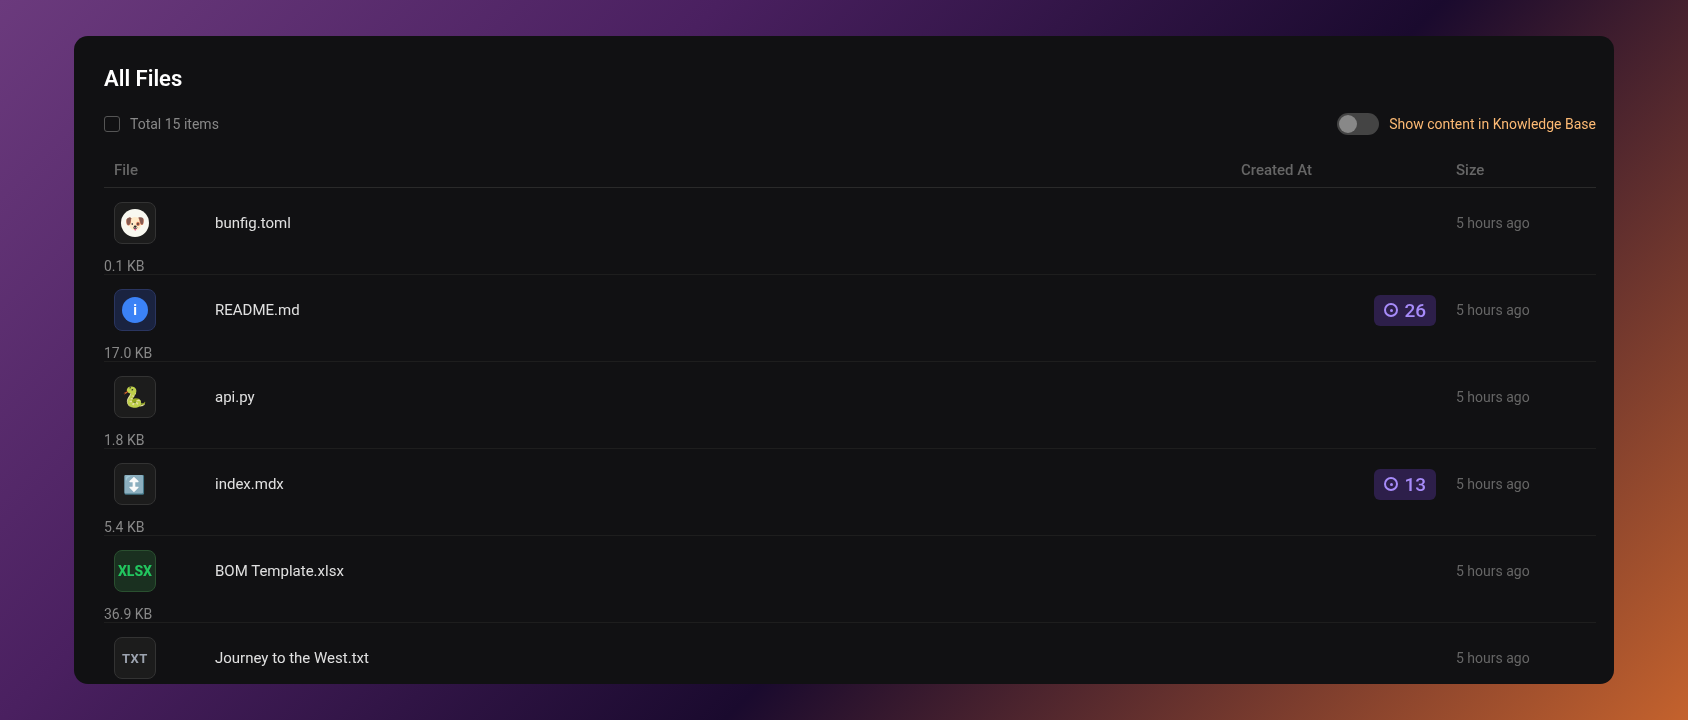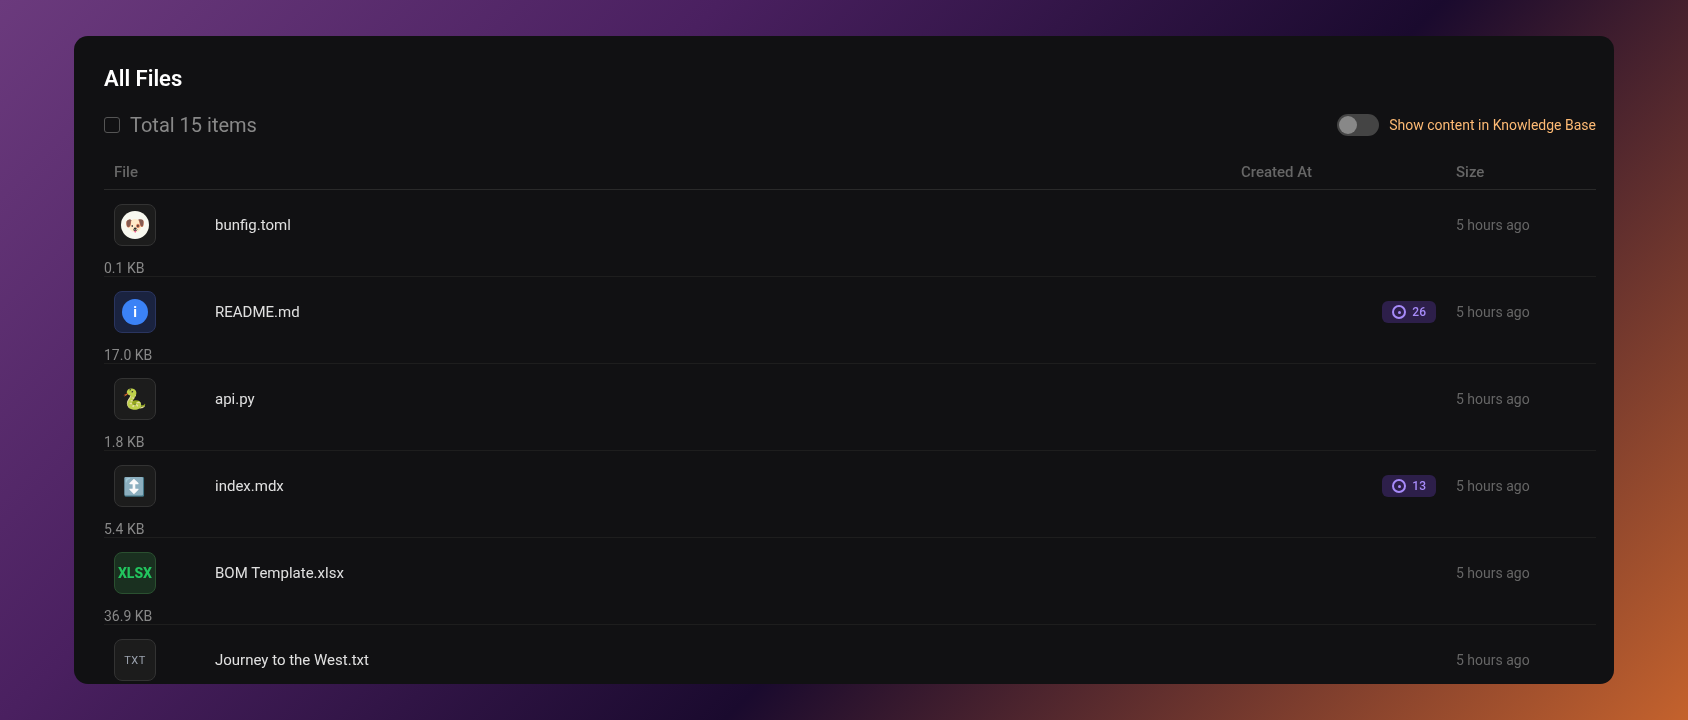--- a/index.html
+++ b/index.html
@@ -42,21 +42,21 @@
       align-items: center;
       justify-content: space-between;
       margin-bottom: 18px;
     }
 
     .total-items {
       display: flex;
       align-items: center;
       gap: 10px;
       color: #888;
-      font-size: 20px;
+      font-size: 14px;
     }
 
     .checkbox-placeholder {
       width: 16px;
       height: 16px;
       border: 1.5px solid #555;
       border-radius: 3px;
       background: transparent;
     }
 
@@ -179,21 +179,21 @@
       padding-right: 20px;
     }
 
     .badge {
       display: inline-flex;
       align-items: center;
       gap: 6px;
       background: #2d1f4a;
       border-radius: 6px;
       padding: 4px 10px;
-      font-size: 12px;
+      font-size: 19px;
       color: #a78bfa;
       font-weight: 500;
     }
 
     .badge-icon {
       width: 14px;
       height: 14px;
       border-radius: 50%;
       border: 2px solid #a78bfa;
       display: flex;
@@ -266,22 +266,22 @@
     }
 
     .xlsx-text {
       color: #22c55e;
       font-size: 14px;
       font-weight: 800;
     }
 
     .txt-label {
       color: #9ca3af;
-      font-size: 11px;
-      font-weight: 400;
+      font-size: 13px;
+      font-weight: 700;
       letter-spacing: 0.5px;
     }
   </style>
 </head>
 <body>
 
 <div class="main-panel">
   <div class="panel-title">All Files</div>
 
   <div class="toolbar">

